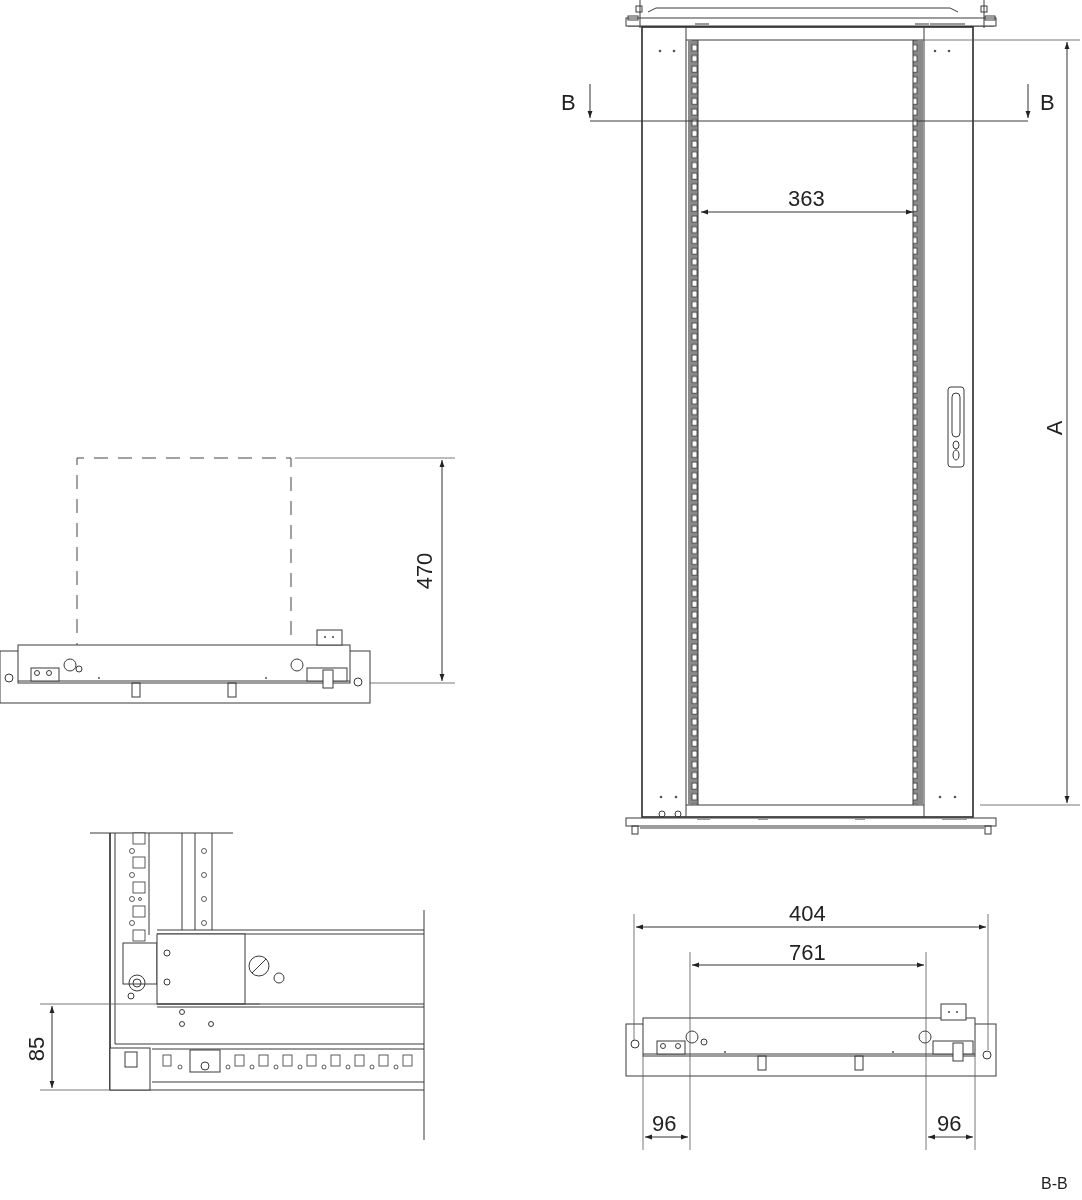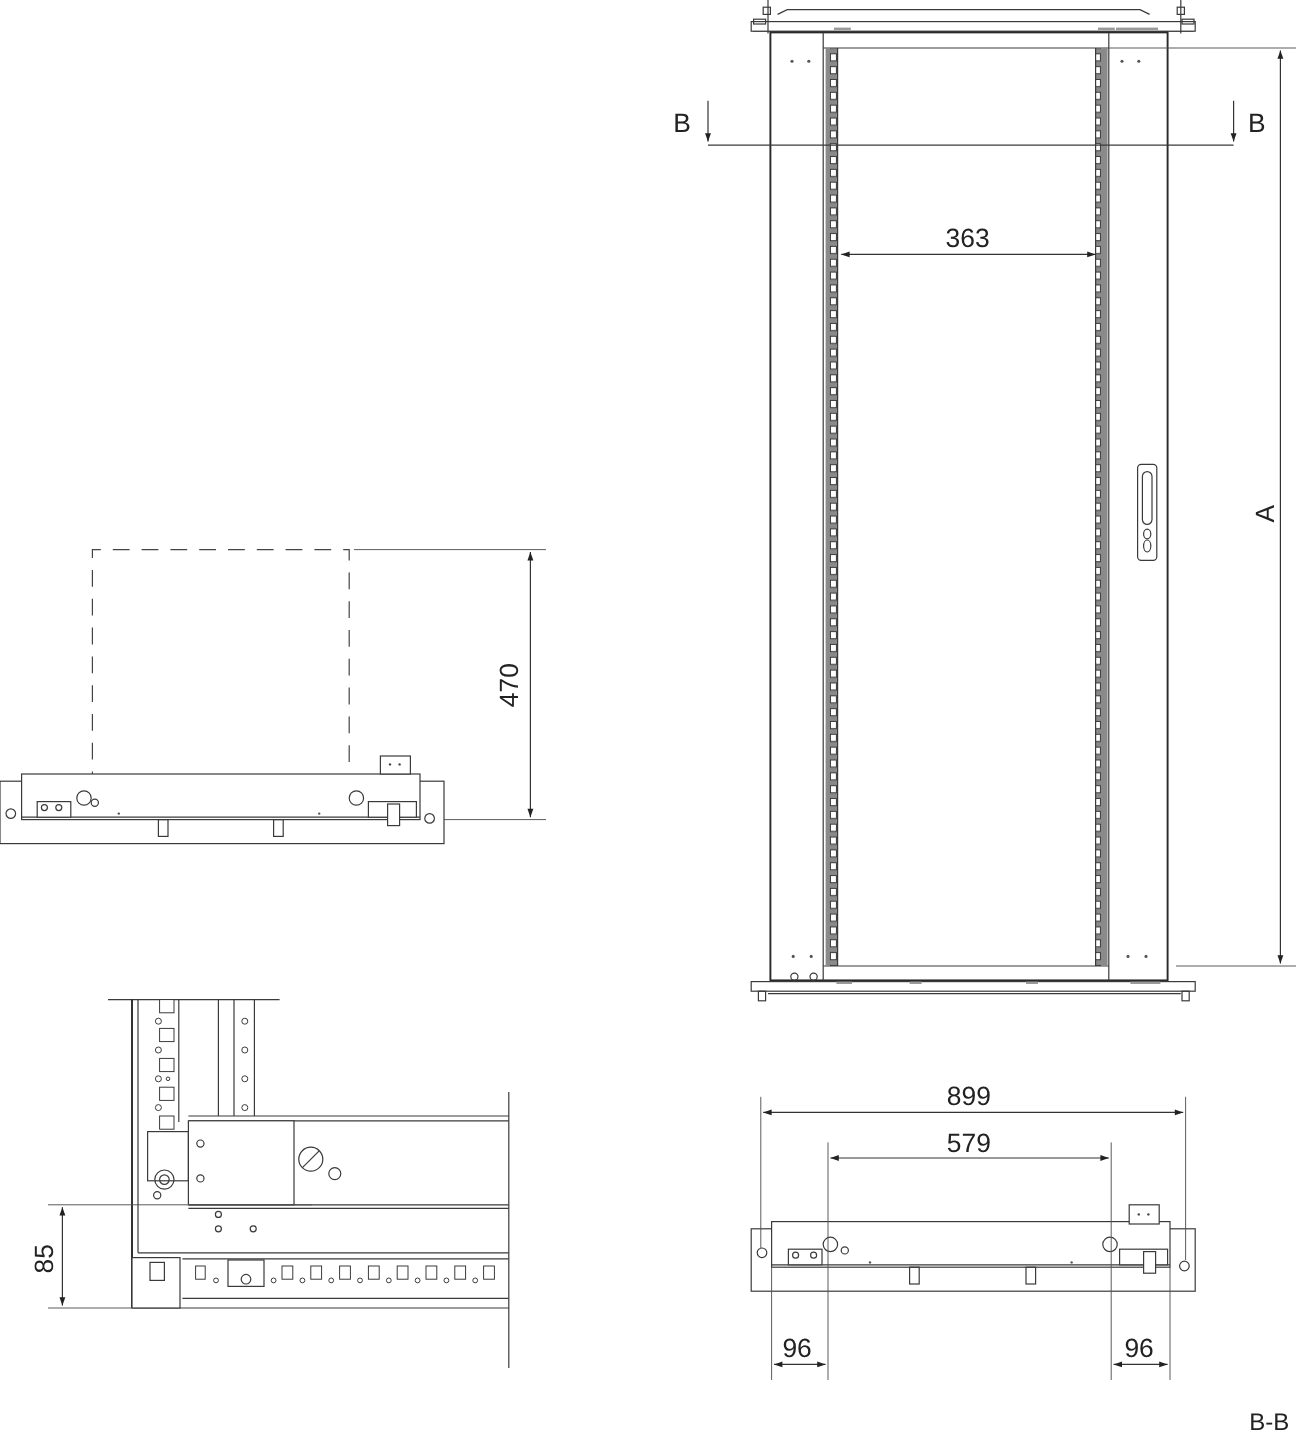--- a/index.html
+++ b/index.html
@@ -247,17 +247,17 @@
     <line class="dim" x1="928" y1="1137" x2="973" y2="1137" marker-start="url(#ah)" marker-end="url(#ah)"></line>
   </g>
 </svg>
 
 <div class="lbl" style="left:561px;top:92px;">B</div>
 <div class="lbl" style="left:1040px;top:92px;">B</div>
 <div class="lbl" style="left:788px;top:188px;">363</div>
 <div class="lbl rot" style="left:1043px;top:417px;width:24px;text-align:center;">A</div>
 <div class="lbl rot" style="left:405px;top:560px;width:40px;text-align:center;">470</div>
 <div class="lbl rot" style="left:22px;top:1038px;width:30px;text-align:center;">85</div>
-<div class="lbl" style="left:789px;top:903px;">899</div>
-<div class="lbl" style="left:789px;top:942px;">579</div>
+<div class="lbl" style="left:789px;top:903px;">404</div>
+<div class="lbl" style="left:789px;top:942px;">761</div>
 <div class="lbl" style="left:652px;top:1113px;">96</div>
 <div class="lbl" style="left:937px;top:1113px;">96</div>
-<div class="lbl" style="left:1041px;top:1176px;font-size:20px;">B-B</div>
+<div class="lbl" style="left:1041px;top:1176px;font-size:16px;">B-B</div>
 
 </body></html>

